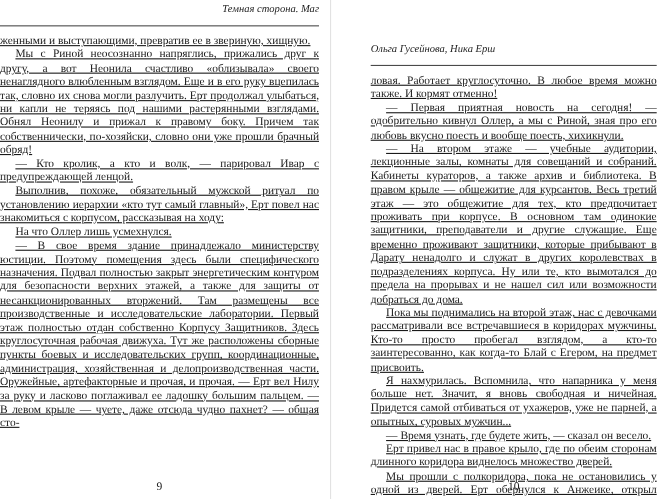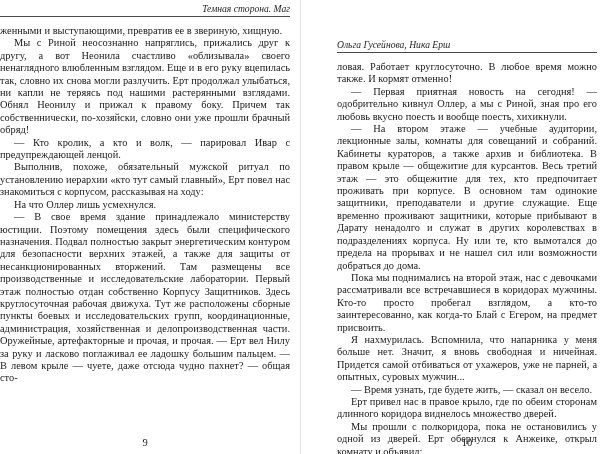--- a/index.html
+++ b/index.html
@@ -8,29 +8,30 @@
     background:#ffffff;
     font-family:"Liberation Serif","DejaVu Serif",serif;
   }
   .spread{position:absolute;inset:0;}
   .gutter{position:absolute;left:300px;top:0;width:1px;height:454px;background:#e2e2e2;}
   .page{position:absolute;top:0;height:454px;}
   .page-left{left:0;width:290px;}
   .page-right{left:337px;width:260px;}
   .running-head{
     font-style:italic;font-size:9.6px;line-height:11px;color:#1e1e1e;
-    padding:3px 0 2px 0;border-bottom:1px solid #4a4a4a;
+    padding:3px 0 9px 0;border-bottom:1px solid #4a4a4a;
     white-space:nowrap;overflow:hidden;
   }
   .page-left .running-head{text-align:right;}
   .page-right .running-head{text-align:left;margin-top:36px;}
   .body-text{
     margin-top:8px;
     font-size:10.4px;line-height:12.4px;color:#1a1a1a;
     text-align:justify;
+    text-decoration:underline;
   }
   .para{margin:0;padding:0;}
   .para.indent{text-indent:14px;}
   .folio{
     position:absolute;bottom:6px;left:0;width:100%;
     text-align:center;font-size:10.5px;color:#1a1a1a;
   }
 </style>
 </head>
 <body>

